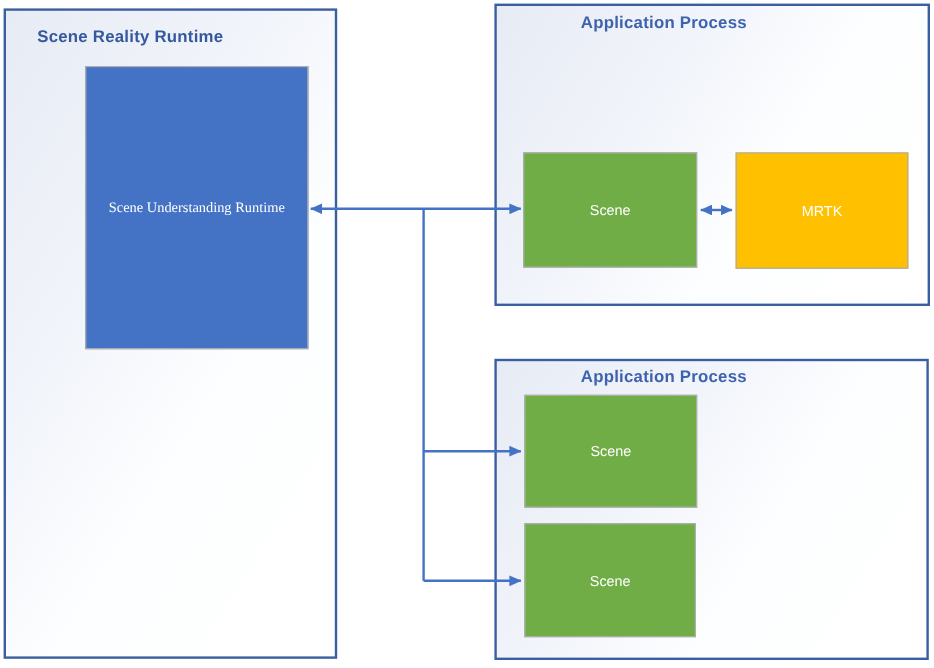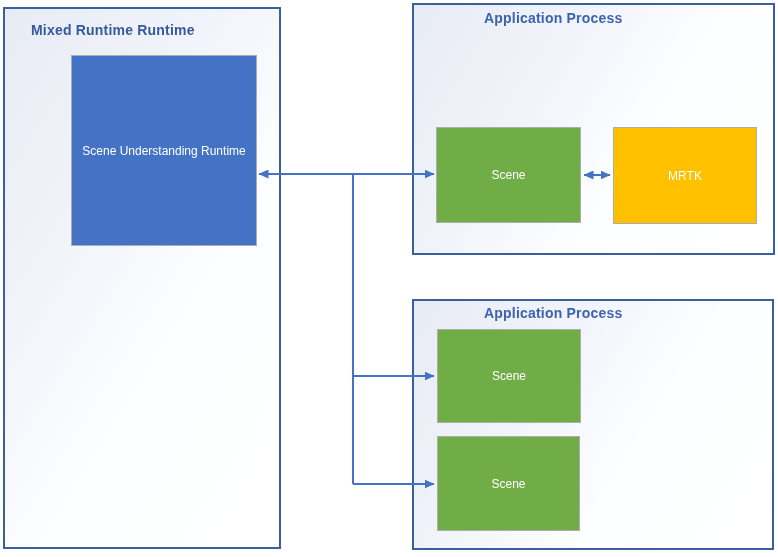--- a/index.html
+++ b/index.html
@@ -36,40 +36,40 @@
     position: absolute;
     box-sizing: border-box;
     border: 1.5px solid #ADADAD;
     display: flex;
     align-items: center;
     justify-content: center;
     text-align: center;
     color: #FFFFFF;
     font-size: 12px;
   }
-  .n-sur    { left: 71px;  top: 55px;  width: 186px; height: 191px; }
+  .n-sur    { left: 71px;  top: 55px;  width: 186px; height: 236px; font-family: Liberation Serif, serif; }
   .n-scene1 { left: 436px; top: 127px; width: 145px; height: 96px; }
   .n-mrtk   { left: 613px; top: 127px; width: 144px; height: 97px; align-items: center; }
   .n-scene2 { left: 437px; top: 329px; width: 144px; height: 94px; }
   .n-scene3 { left: 437px; top: 436px; width: 143px; height: 95px; }
   #connector-layer {
     position: absolute;
     left: 0; top: 0;
     width: 778px;
     height: 557px;
     pointer-events: none;
   }
 </style>
 </head>
 <body>
 
 <div id="stage">
 
   <section class="container c-mrr">
-    <h2 class="ctitle">Mixed Runtime Runtime</h2>
+    <h2 class="ctitle">Scene Reality Runtime</h2>
   </section>
 
   <section class="container c-ap1">
     <h2 class="ctitle">Application Process</h2>
   </section>
 
   <section class="container c-ap2">
     <h2 class="ctitle">Application Process</h2>
   </section>
 

